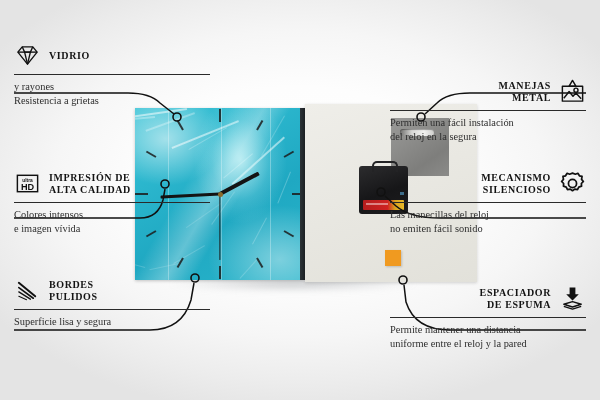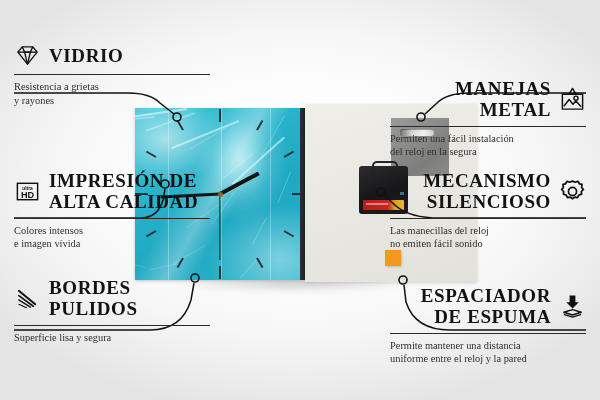--- a/index.html
+++ b/index.html
@@ -70,21 +70,21 @@
   .mech .batt{position:absolute;left:4px;bottom:4px;width:41px;height:10px;border-radius:1px;background:linear-gradient(90deg,#b41d1d 0%,#cf2222 60%,#d9a21f 78%,#e8b92a 100%);}
   .mech .batt::after{content:"";position:absolute;left:3px;top:3px;width:22px;height:2px;background:rgba(255,255,255,.45);}
   .mech .dot{position:absolute;right:4px;top:26px;width:4px;height:3px;background:#3d6d8a;}
   .foam{position:absolute;left:80px;top:146px;width:16px;height:16px;background:#f09a20;box-shadow:1px 1px 2px rgba(0,0,0,.18);}
   
   .feat{position:absolute;width:196px;}
   .feat .head{display:flex;align-items:center;gap:8px;}
   .feat.right .head{flex-direction:row-reverse;}
   .feat .titles{line-height:1.12;}
   .feat .t1,.feat .t2{
-    font-family:"Liberation Serif", serif;font-weight:bold;font-size:19px;
+    font-family:"Liberation Serif", serif;font-weight:bold;font-size:10px;
     letter-spacing:.6px;color:#131313;white-space:nowrap;
   }
   .feat.left .titles{text-align:left;}
   .feat.right .titles{text-align:right;}
   .feat .rule{height:1px;background:#2a2a2a;margin:5px 0 5px 0;width:100%;}
   .feat .desc{
     font-family:"Liberation Serif", serif;font-size:10.4px;color:#2e2e2e;line-height:1.34;
   }
   .feat.right .desc{}
   .ico{width:27px;height:27px;flex:0 0 27px;display:block;}
@@ -198,22 +198,22 @@
           <path d="M11 10.5 H17"></path>
         </g>
           </svg>
       </span>
       <span class="titles">
         <div class="t1">VIDRIO</div>
       </span>
     </div>
     <div class="rule"></div>
     <div class="desc">
+      <div>y rayones</div>
       <div>Resistencia a grietas</div>
-      <div>y rayones</div>
     </div>
   </div>
 
   <div class="feat left" id="f-impresion">
     <div class="head">
       <span class="ico">
         <svg viewBox="0 0 28 28">
           <rect x="3.5" y="5.5" width="21" height="17" fill="none" stroke="#111" stroke-width="1.5"></rect>
           <text x="14" y="12.6" font-family="Liberation Sans, sans-serif" font-size="5" font-weight="bold" fill="#111" text-anchor="middle">ultra</text>
           <text x="14" y="20.4" font-family="Liberation Sans, sans-serif" font-size="9.5" font-weight="bold" fill="#111" text-anchor="middle">HD</text>

